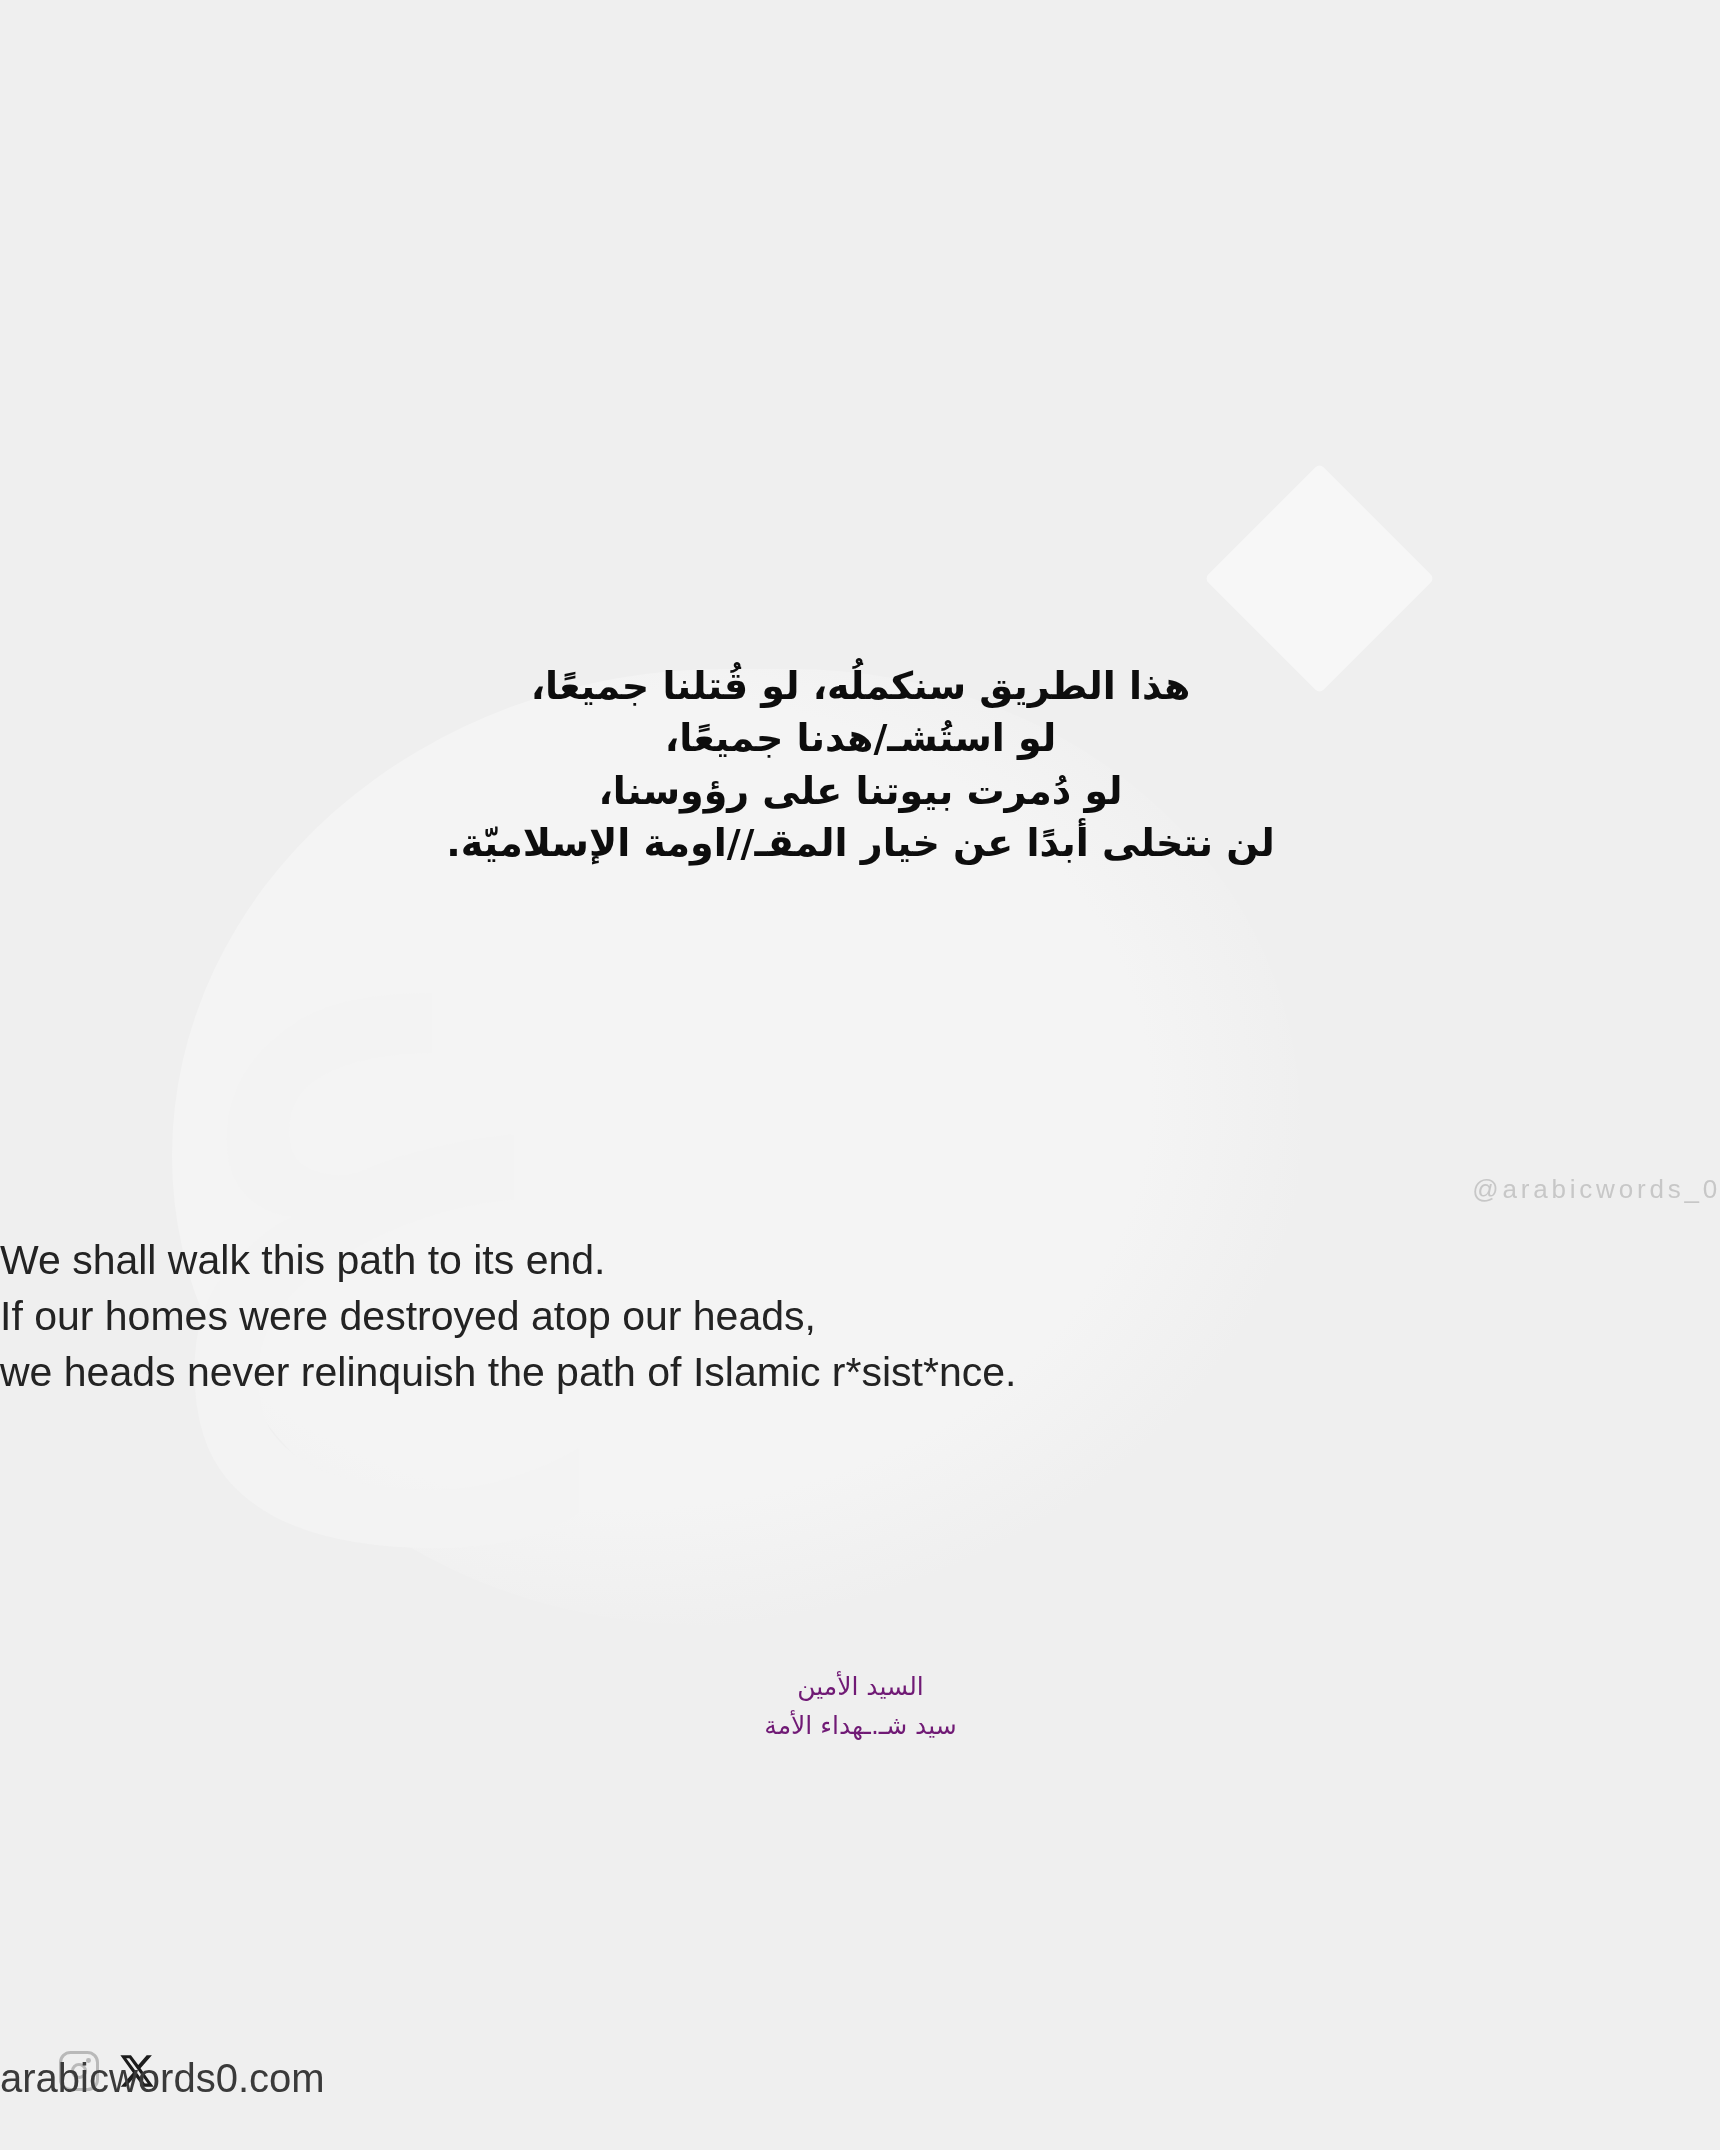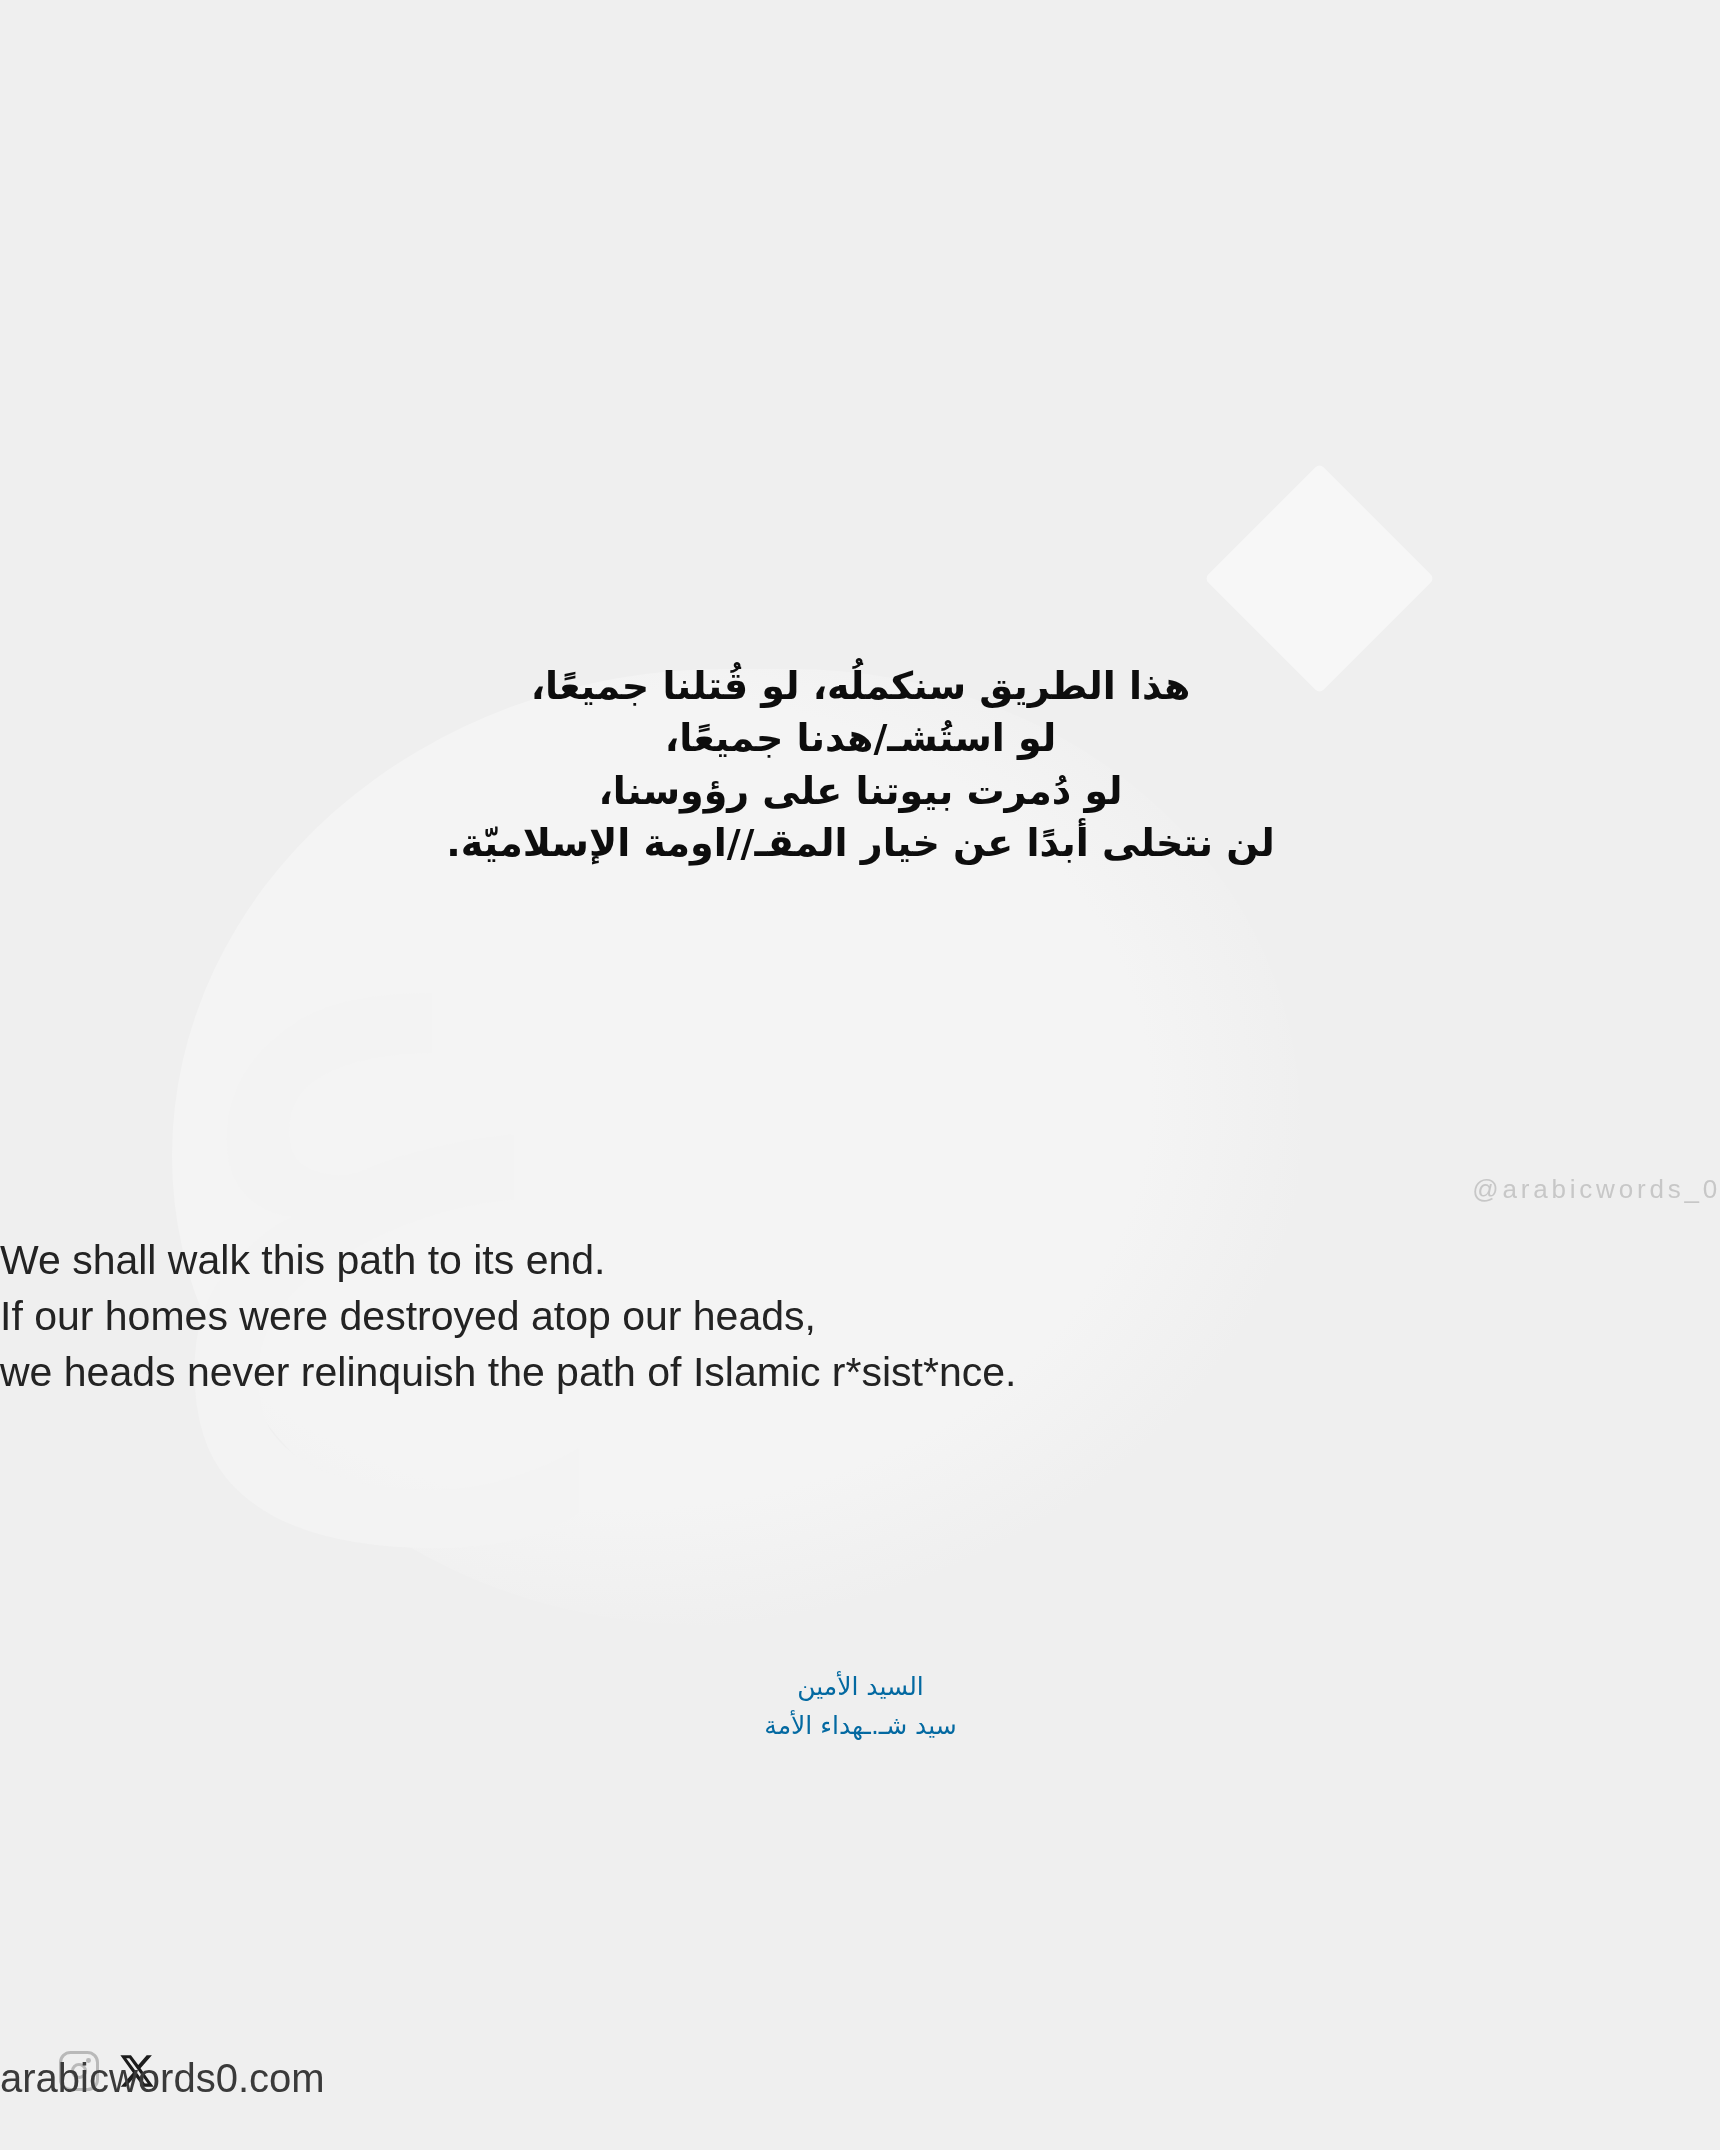--- a/index.html
+++ b/index.html
@@ -109,21 +109,21 @@
     white-space: nowrap;
   }
 
   .attribution {
     position: absolute;
     left: 0;
     right: 0;
     top: 1668px;
     text-align: center;
     direction: rtl;
-    color: #0369a1;
+    color: #701a75;
     font-family: "DejaVu Sans", sans-serif;
     font-size: 25px;
     line-height: 1.55;
     font-weight: 400;
   }
   .attribution span { display: block; }
 
   
   .footer {
     position: absolute;

